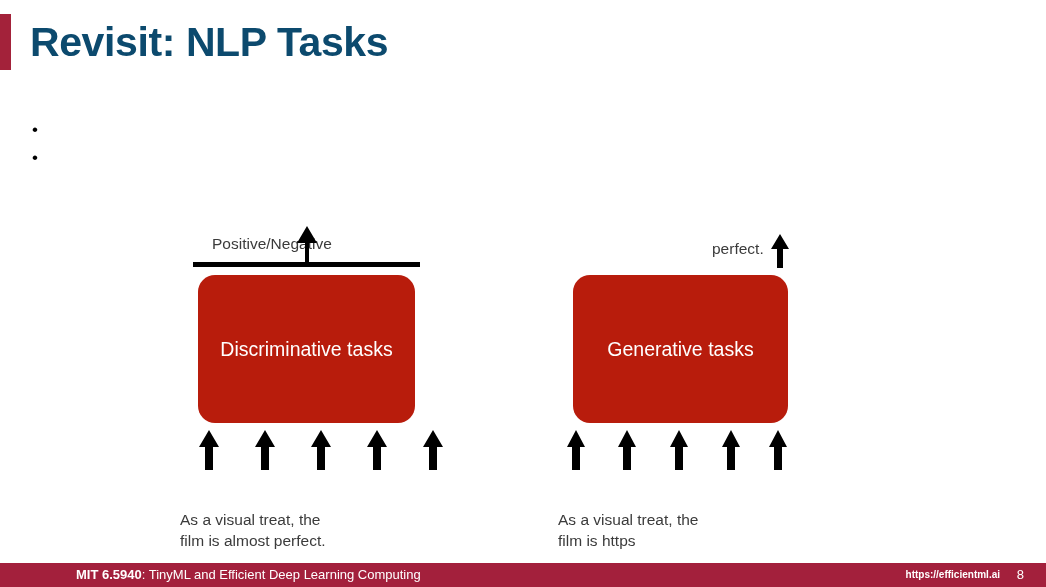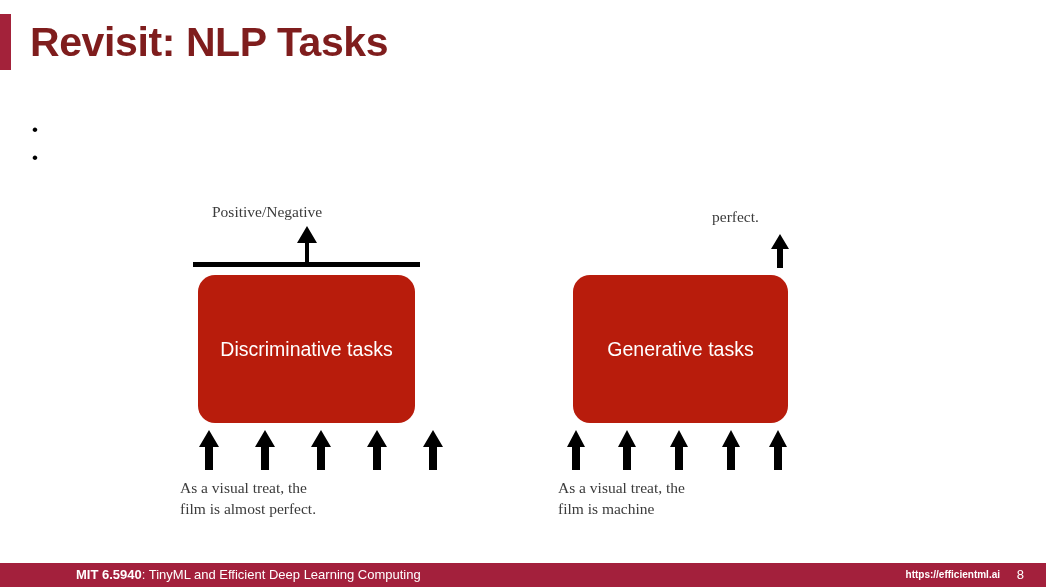--- a/index.html
+++ b/index.html
@@ -27,21 +27,21 @@
     width: 11px;
     height: 56px;
     background: #a3223a;
   }
   .slide-title {
     position: absolute;
     left: 30px;
     top: 14px;
     font-size: 41px;
     font-weight: bold;
-    color: #7f1d1d;
+    color: #0c4a6e;
     letter-spacing: -0.4px;
     line-height: 56px;
     white-space: nowrap;
   }
 
   
   .bullets {
     position: absolute;
     left: 32px;
     top: 116px;
@@ -63,26 +63,27 @@
   }
   .bullet-lead {
     font-weight: bold;
   }
   .bullet-rest {
     font-weight: normal;
   }
 
   
   .mono {
-    font-family: Liberation Serif, serif;
+    font-family: Liberation Sans, sans-serif;
     color: #3b3b3b;
     font-size: 15.5px;
     line-height: 21px;
     letter-spacing: 0px;
     white-space: pre;
+    margin-top: 32px;
   }
   .task-box {
     position: absolute;
     background: #b81c0c;
     border-radius: 17px;
     display: flex;
     align-items: center;
     justify-content: center;
   }
   .task-box-label {
@@ -205,20 +206,20 @@
         <polygon points="11,0 20,17 15,17 15,40 7,40 7,17 2,17"></polygon>
         <polygon points="62,0 71,17 66,17 66,40 58,40 58,17 53,17"></polygon>
         <polygon points="114,0 123,17 118,17 118,40 110,40 110,17 105,17"></polygon>
         <polygon points="166,0 175,17 170,17 170,40 162,40 162,17 157,17"></polygon>
         <polygon points="213,0 222,17 217,17 217,40 209,40 209,17 204,17"></polygon>
       </g>
     </svg>
   </div>
 
   <div class="mono" style="position:absolute; left:558px; top:477px;">As a visual treat, the</div>
-  <div class="mono" style="position:absolute; left:558px; top:498px;">film is machine</div>
+  <div class="mono" style="position:absolute; left:558px; top:498px;">film is https</div>
 
   <div class="footer-bar"></div>
   <div class="footer-left"><span class="strong">MIT 6.5940</span><span>: TinyML and Efficient Deep Learning Computing</span></div>
   <div class="footer-url">https://efficientml.ai</div>
   <div class="footer-page">8</div>
 
 </div>
 
 </body></html>

